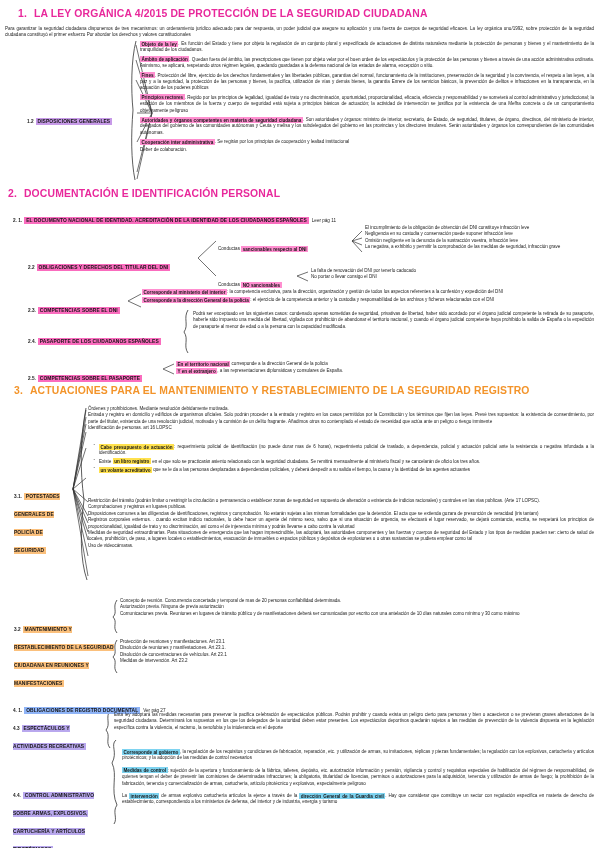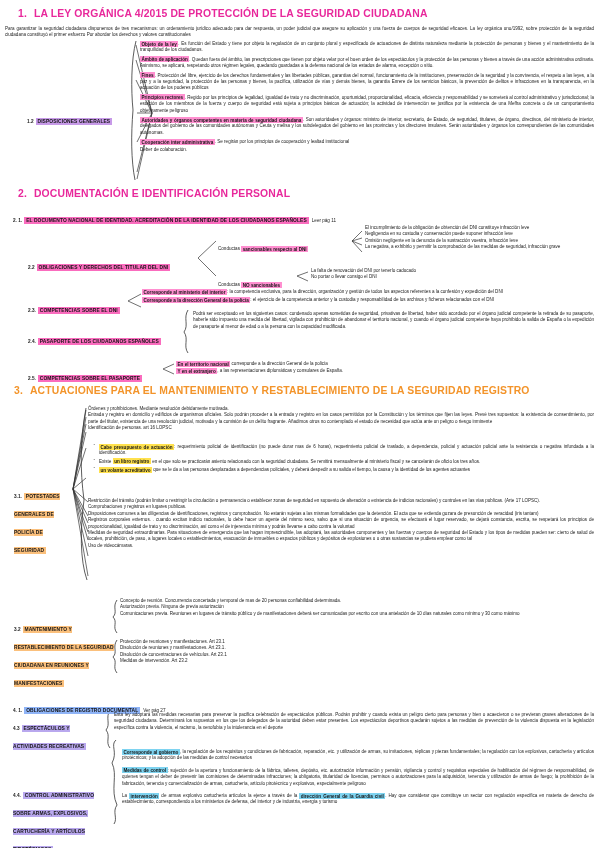--- a/index.html
+++ b/index.html
@@ -140,21 +140,21 @@
   <div style="position:absolute;left:140px;top:40px;width:454px;">
     <p class="itm"><span class="tag hl-mag">Objeto de la ley</span><span>. Es función del Estado y tiene por objeto la regulación de un conjunto plural y especificado de actuaciones de distinta naturaleza mediante la protección de personas y bienes y el mantenimiento de la tranquilidad de los ciudadanos.</span></p>
     <p class="itm" style="margin-top:2px;"><span class="tag hl-mag">Ámbito de aplicación</span><span>. Quedan fuera del ámbito, las prescripciones que tienen por objeto velar por el buen orden de los espectáculos y la protección de las personas y bienes a través de una acción administrativa ordinaria. Asimismo, se aplicará, respetando otros régimen legales, quedando guardadas a la defensa nacional de los estados de alarma, excepción o sitio.</span></p>
     <p class="itm" style="margin-top:2px;"><span class="tag hl-mag">Fines</span><span>. Protección del libre, ejercicio de los derechos fundamentales y las libertades públicas, garantías del normal, funcionamiento de la instituciones, preservación de la seguridad y la convivencia, el respeto a las leyes, a la paz y a la seguridad, la protección de las personas y bienes, la pacífica, utilización de vías y demás bienes, la garantía Enrere de los servicios básicos, la prevención de delitos e infracciones en la transparencia, en la actuación de los poderes públicos</span></p>
     <p class="itm" style="margin-top:2px;"><span class="tag hl-mag">Principios rectores</span><span>. Regido por los principios de legalidad, igualdad de trato y no discriminación, oportunidad, proporcionalidad, eficacia, eficiencia y responsabilidad y se someterá al control administrativo y jurisdiccional; la estación de los miembros de la fuerza y cuerpo de seguridad está sujeta a principios básicos de actuación; la actividad de intervención se justifica por la existencia de una Mefha concreta o de un comportamiento objetivamente peligroso</span></p>
     <p class="itm" style="margin-top:2px;"><span class="tag hl-mag">Autoridades y órganos competentes en materia de seguridad ciudadana</span><span>. Son autoridades y órganos: ministro de interior, secretario, de Estado, de seguridad, titulares, de órgano, directivos, del ministerio de interior, delegados del gobierno de las comunidades autónomas y Ceuta y melisa y los subdelegados del gobierno en las provincias y los directores insulares. Serán autoridades y órganos los correspondientes de las comunidades autónomas.</span></p>
     <p class="itm" style="margin-top:2px;"><span class="tag hl-mag">Cooperación inter administrativa</span><span>. Se regirán por los principios de cooperación y lealtad institucional</span></p>
     <p class="itm nj" style="margin-top:1px;text-align:left;"><span>Deber de colaboración.</span></p>
   </div>
 
-  <div style="position:absolute;left:18px;top:188px;width:566px;">
+  <div style="position:absolute;left:8px;top:188px;width:566px;">
     <div class="h1 magenta">
       <span class="num">2.</span><span>DOCUMENTACIÓN E IDENTIFICACIÓN PERSONAL</span>
     </div>
   </div>
 
   <div style="position:absolute;left:13px;top:208px;">
     <span class="key-num">2. 1.</span><span class="tag-hdr hl-mag-d">EL DOCUMENTO NACIONAL DE IDENTIDAD. ACREDITACIÓN DE LA IDENTIDAD DE LOS CIUDADANOS ESPAÑOLES</span><span class="small-note" style="margin-left:3px;">Leer pág 11</span>
   </div>
 
   <div style="position:absolute;left:28px;top:255px;">

